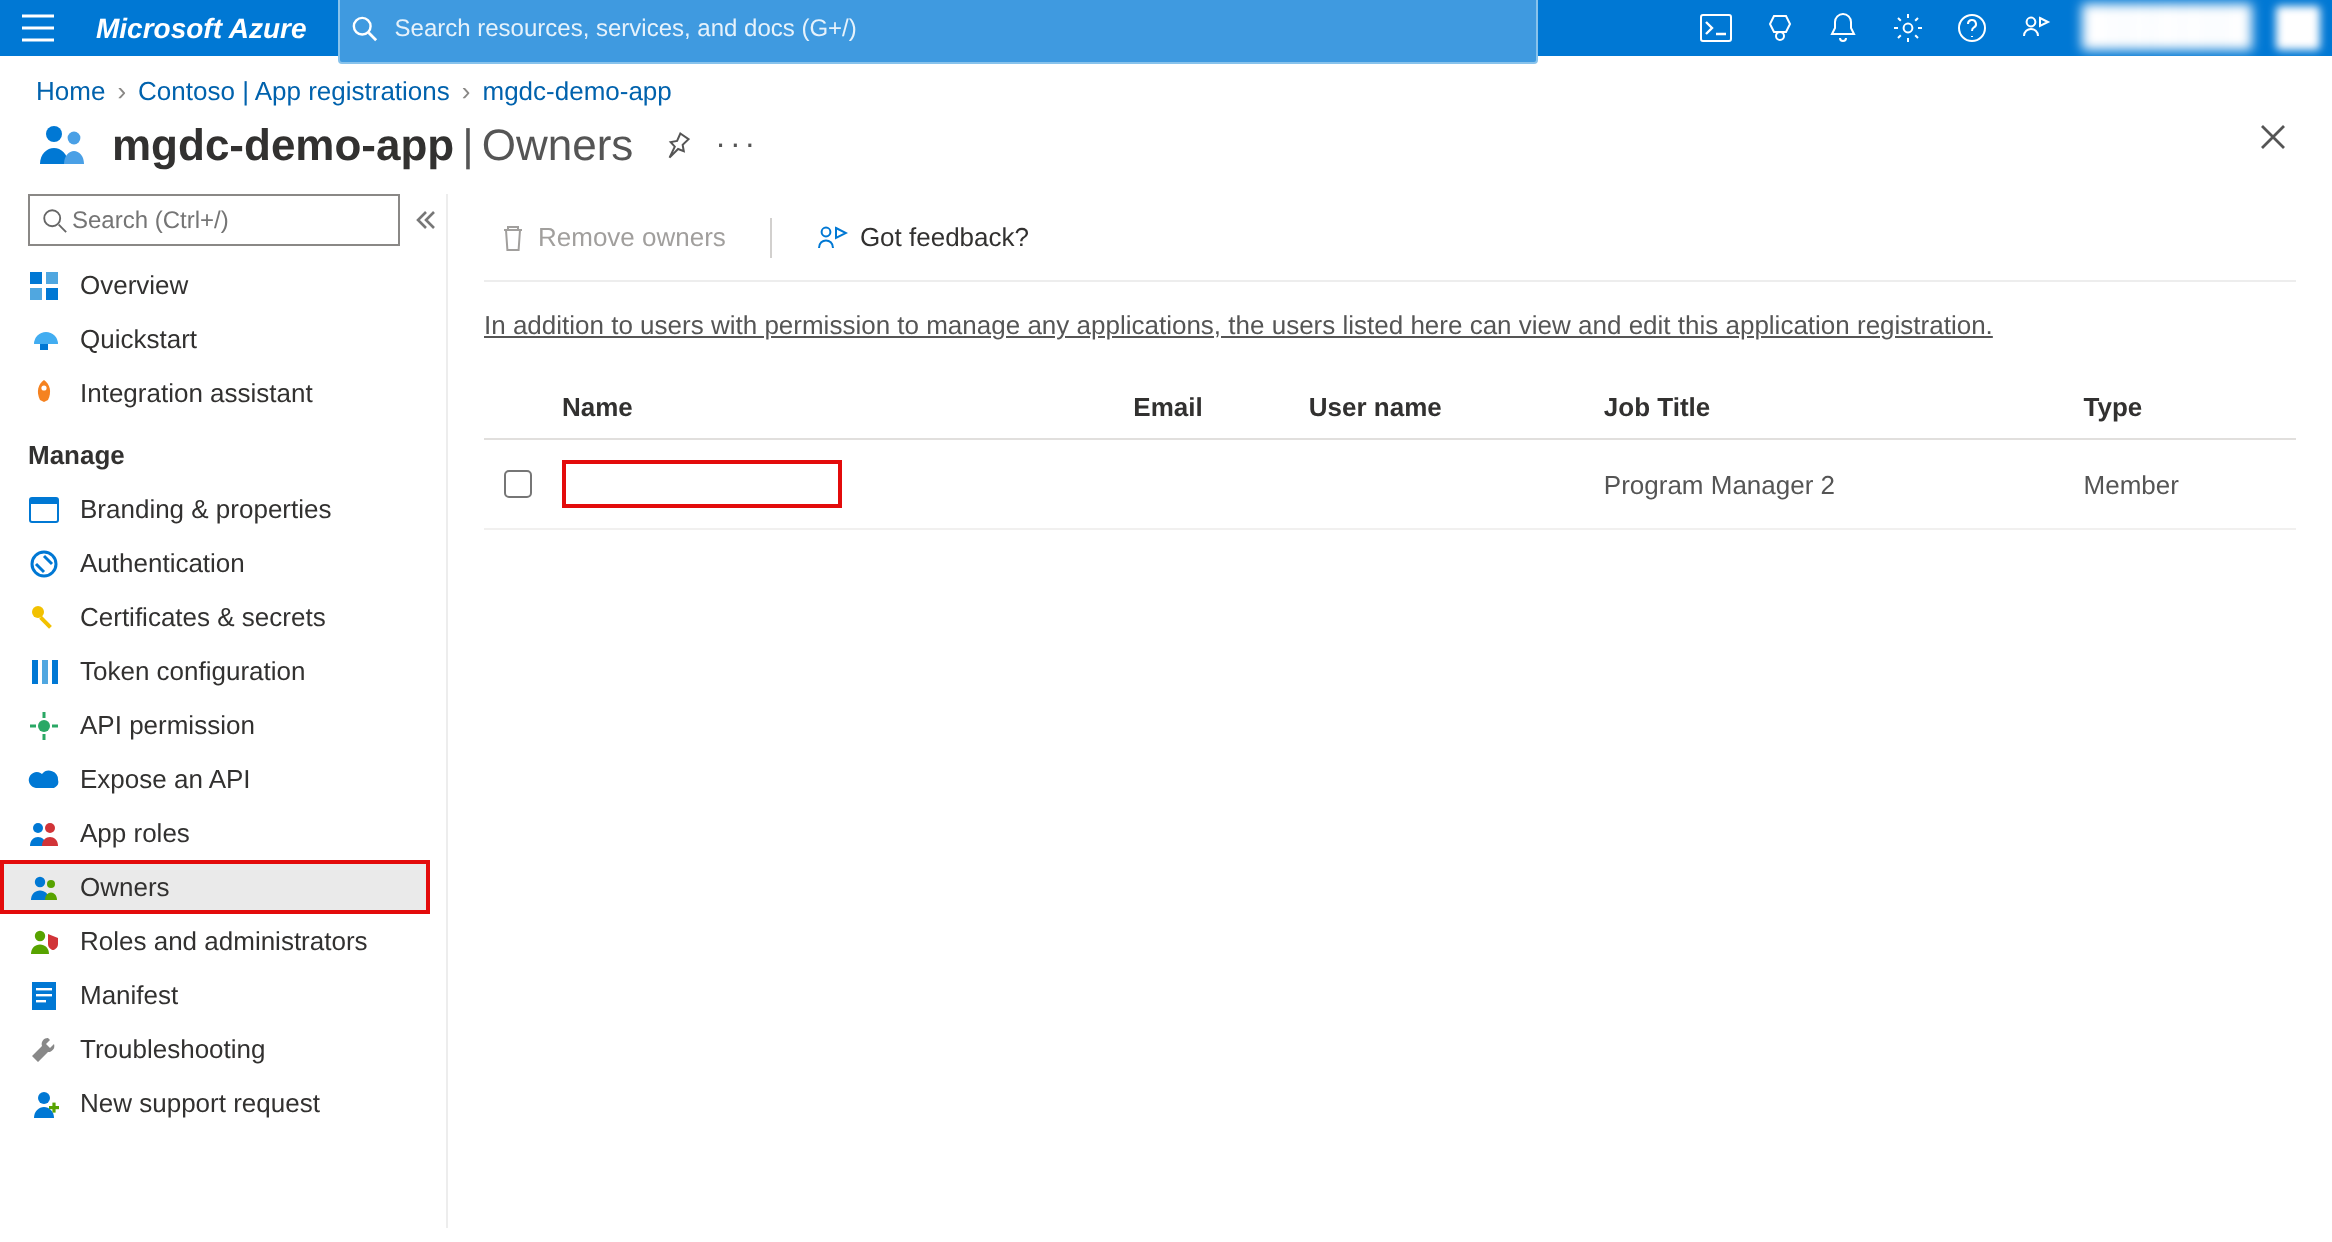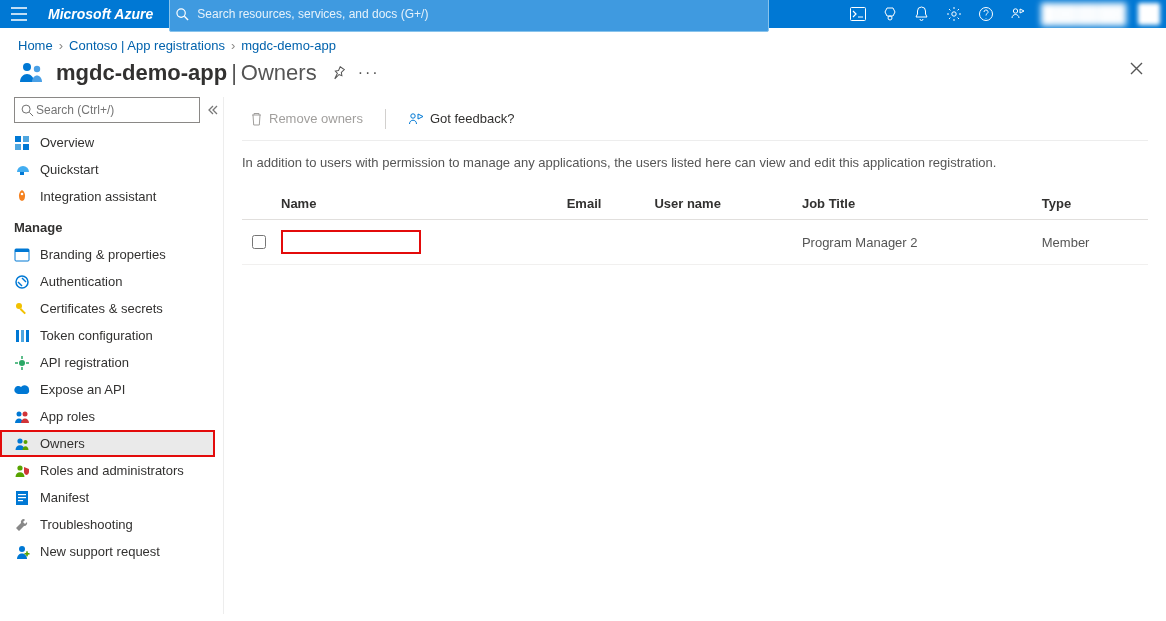--- a/index.html
+++ b/index.html
@@ -132,21 +132,21 @@
   }
   .tbtn {
     display:flex; align-items:center; gap:6px; font-size:13px;
     color:#323130; cursor:pointer; padding:4px 8px;
   }
   .tbtn.primary { color: var(--text); border:2px solid var(--highlight-red); padding:4px 10px; }
   .tbtn.primary svg { stroke: var(--azure-blue); }
   .tbtn.disabled { color:#a19f9d; cursor:default; }
   .tsep { width:1px; height:20px; background:#d2d0ce; }
 
-  .desc { color:#555; font-size:13px; padding: 14px 0 18px 0; }
+  .desc { color:#555; font-size:13px; padding: 14px 0 18px 0; text-decoration: underline; }
 
   table.owners {
     width:100%; border-collapse:collapse; font-size:13px;
   }
   table.owners th {
     text-align:left; font-weight:600; color:#323130;
     padding:8px 6px; border-bottom:1px solid #e1dfdd;
   }
   table.owners td {
     padding:10px 6px; border-bottom:1px solid #f1f0ef;
@@ -349,21 +349,21 @@
           </span>
         <span>Token configuration</span>
       </div>
       <div class="item">
         <span class="ic">
             <svg width="16" height="16" viewBox="0 0 16 16">
               <circle cx="8" cy="8" r="3" fill="#2aa865"></circle>
               <path d="M8 1v3M8 12v3M1 8h3M12 8h3" stroke="#2aa865" stroke-width="1.5"></path>
             </svg>
           </span>
-        <span>API registration</span>
+        <span>API permission</span>
       </div>
       <div class="item">
         <span class="ic">
             <svg width="16" height="12" viewBox="0 0 16 12">
               <path d="M4 10a4 4 0 1 1 3-7 4.5 4.5 0 0 1 8 3 3 3 0 0 1-3 4H4z" fill="#0078d4"></path>
             </svg>
           </span>
         <span>Expose an API</span>
       </div>
       <div class="item">

